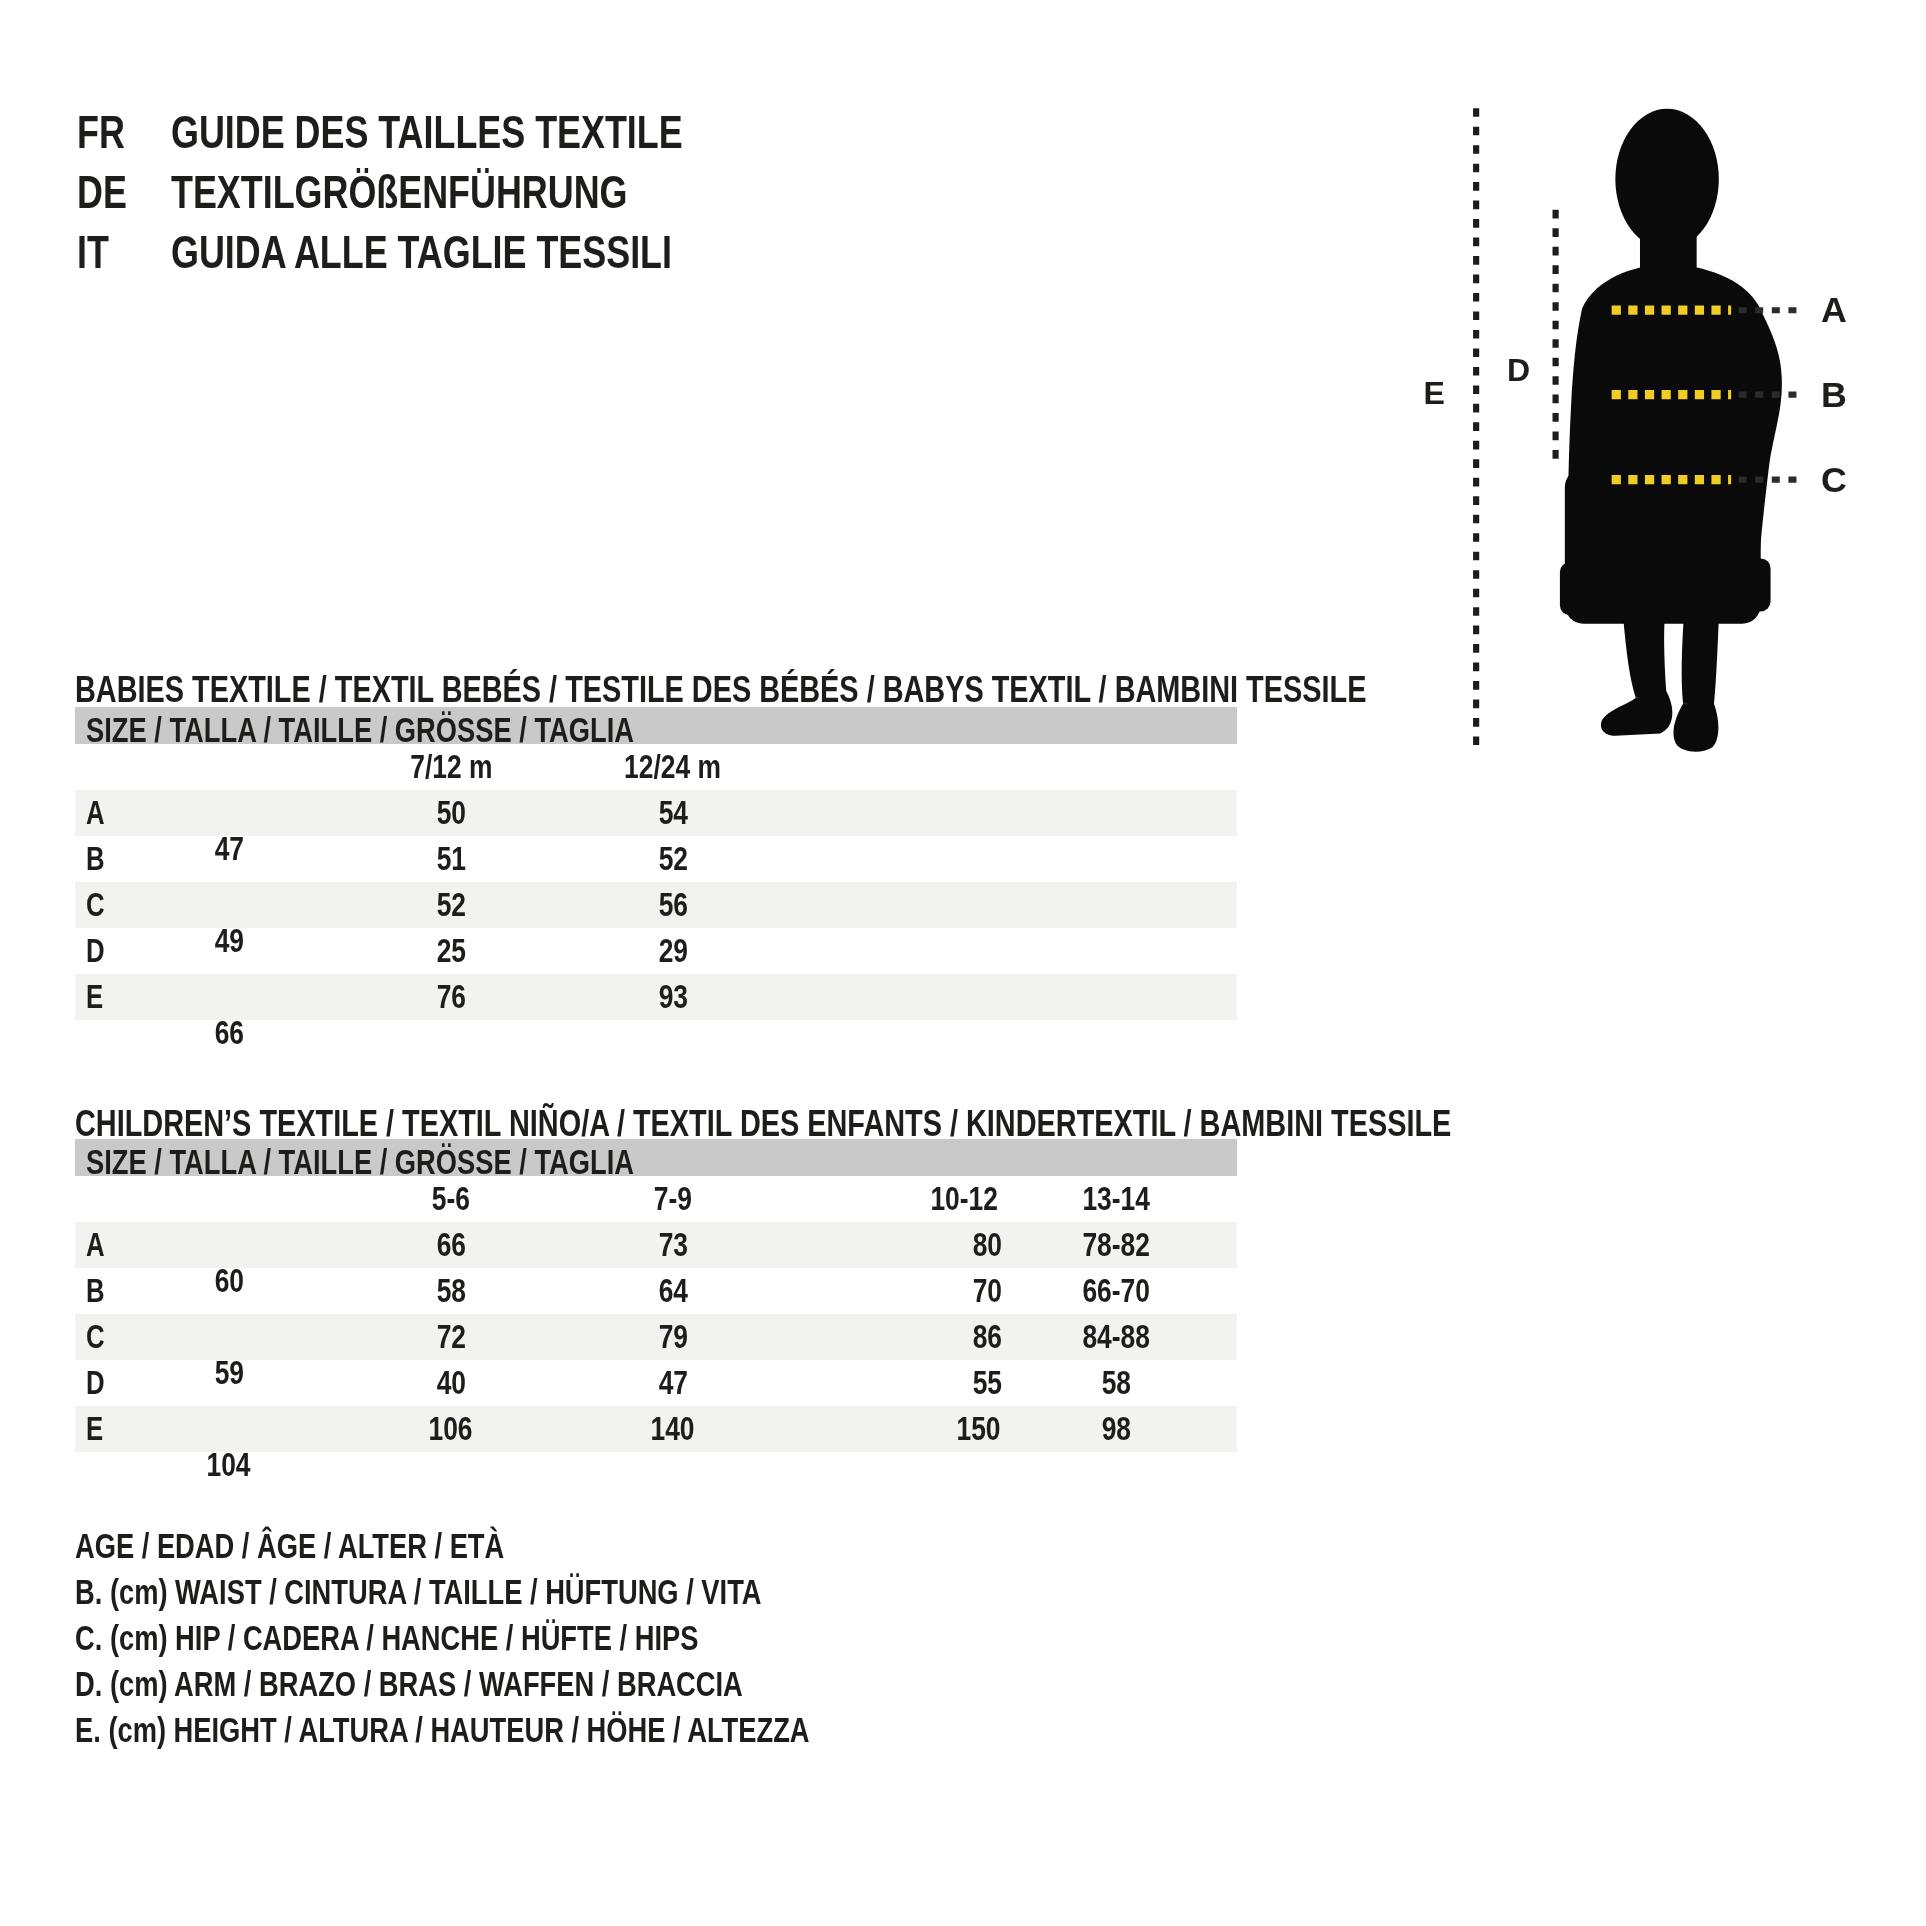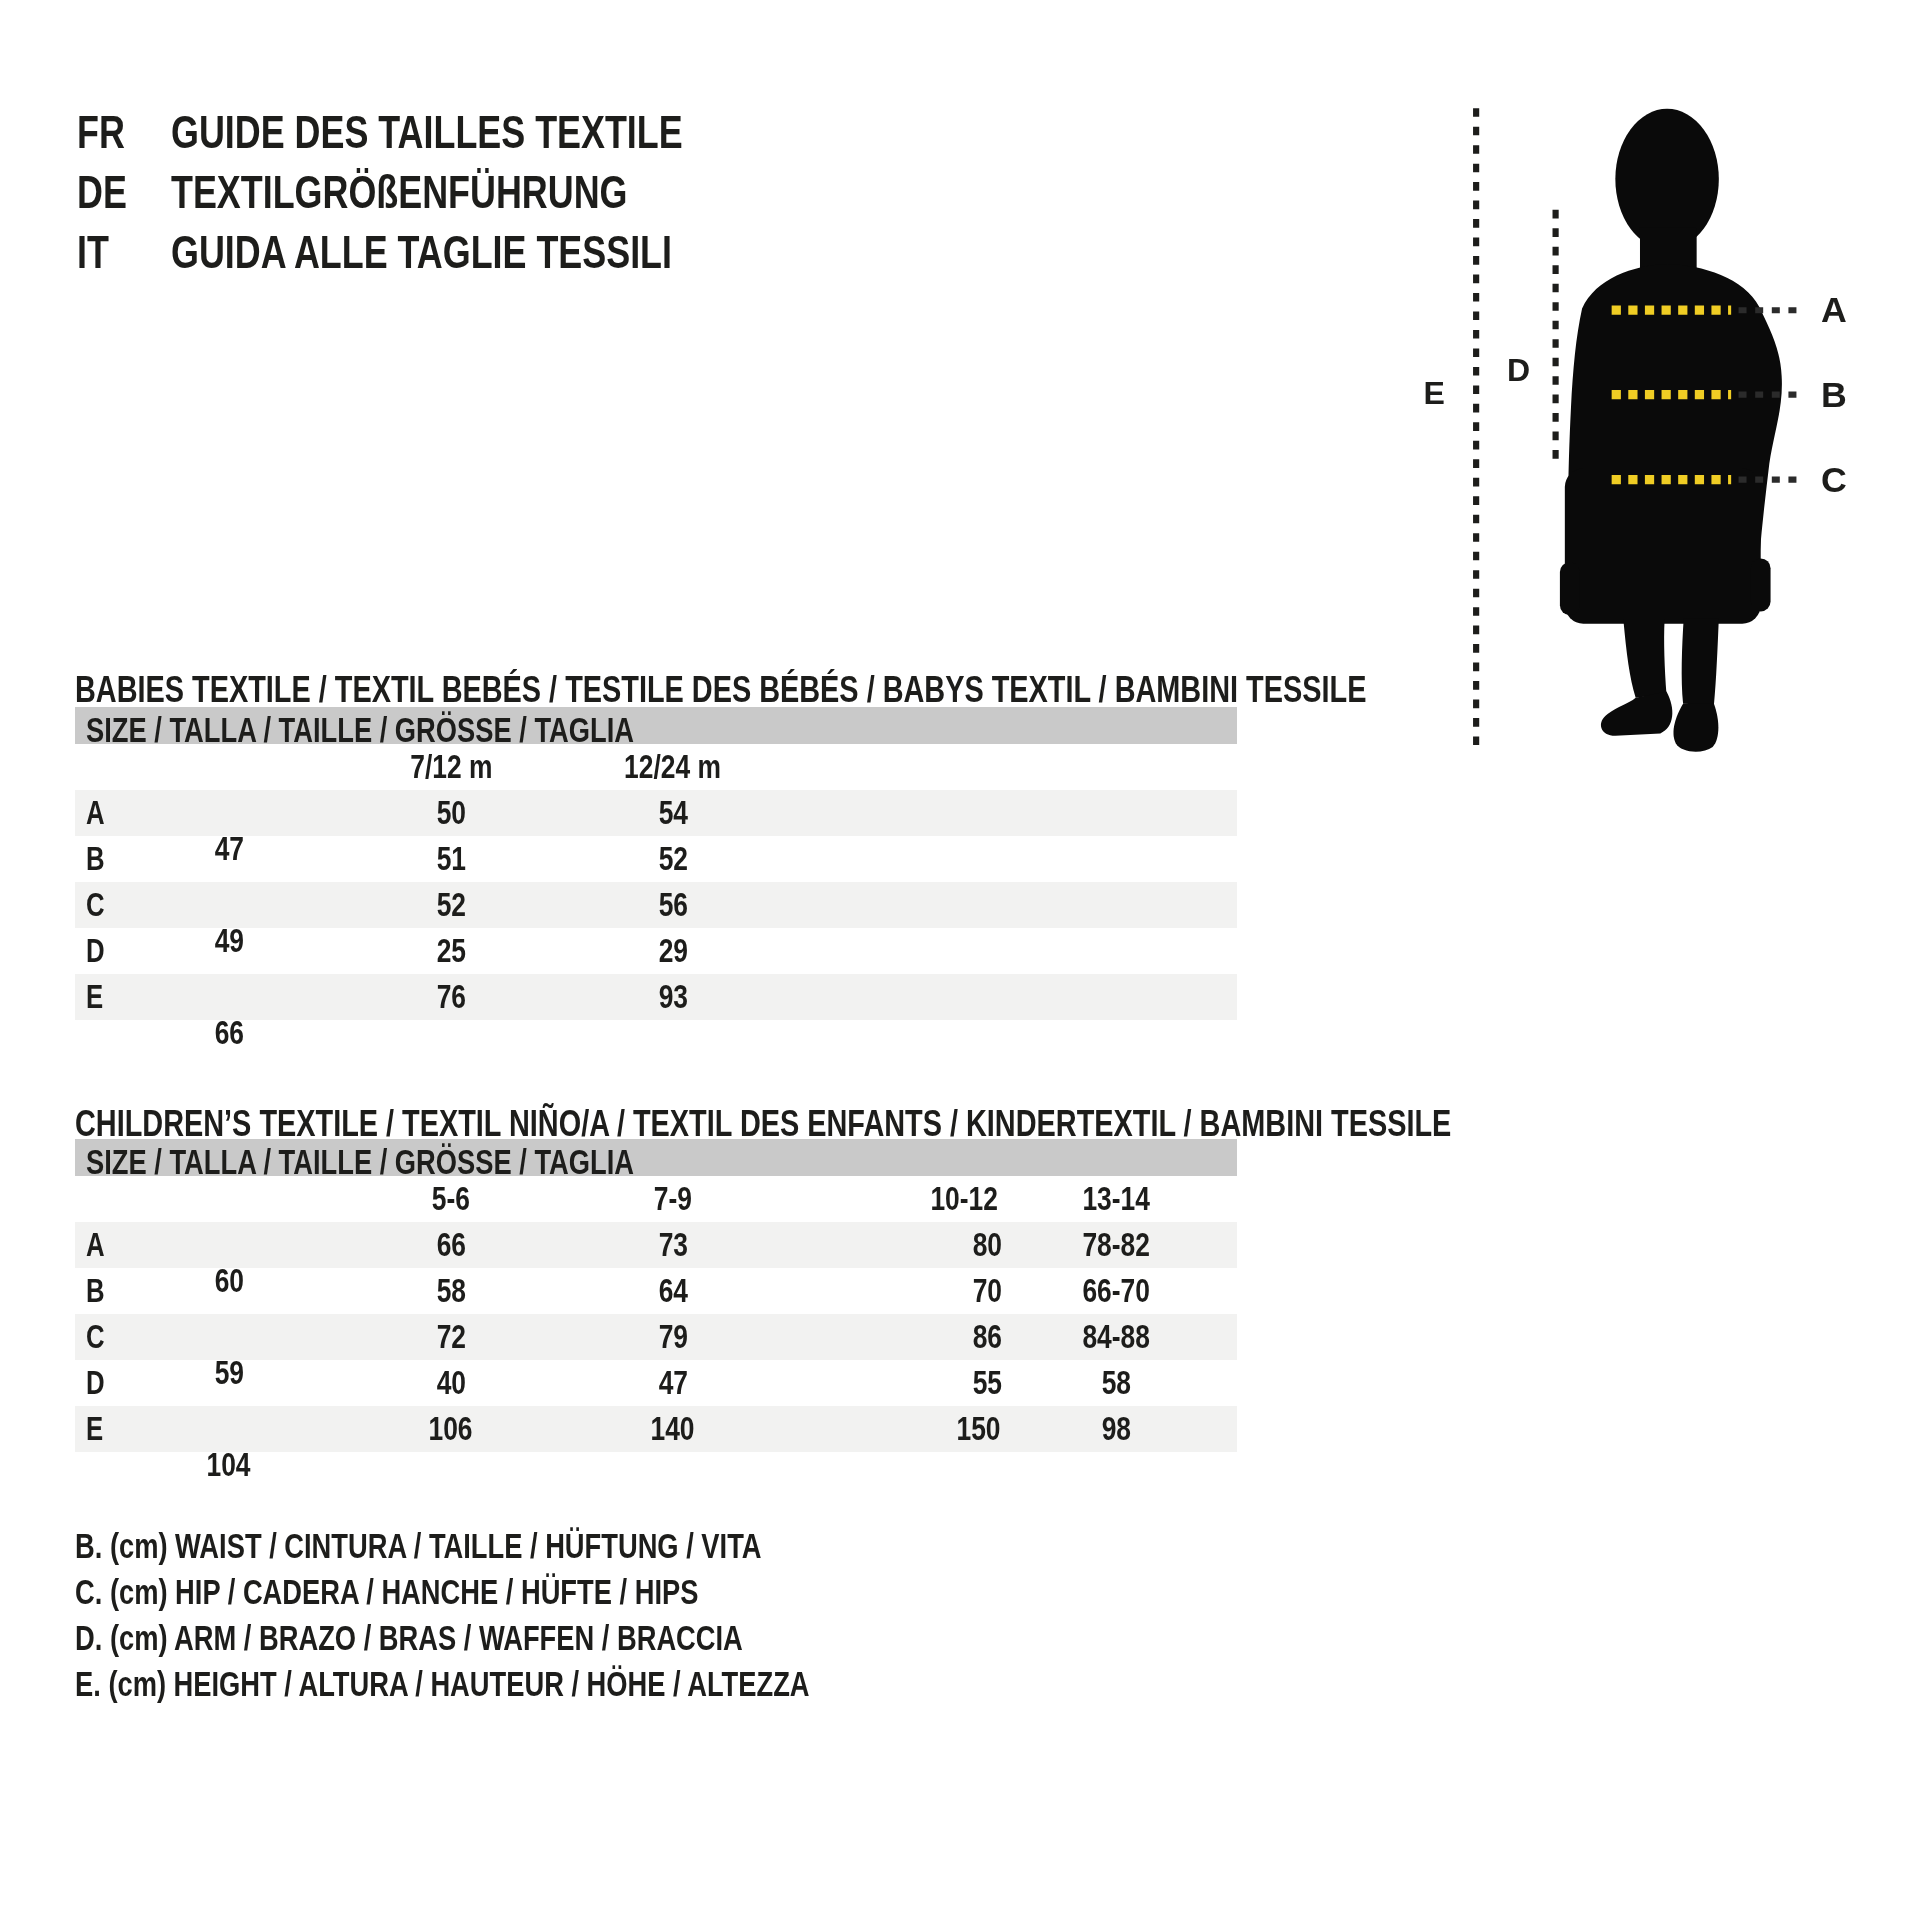--- a/index.html
+++ b/index.html
@@ -217,18 +217,19 @@
     <span class="cell lc"><span class="cx">E</span></span>
     <span class="cell c0"><span class="cxc">104</span></span>
     <span class="cell c1"><span class="cxc">106</span></span>
     <span class="cell c2"><span class="cxc">140</span></span>
     <span class="cell c3"><span class="cxc">150</span></span>
     <span class="cell c4"><span class="cxc">98</span></span>
   </div>
 </section>
 
 <section class="legend">
+  <div class="legend-row"><span class="cx">AGE / EDAD / ÂGE / ALTER / ETÀ</span></div>
   <div class="legend-row"><span class="cx">B. (cm) WAIST / CINTURA / TAILLE / HÜFTUNG / VITA</span></div>
   <div class="legend-row"><span class="cx">C. (cm) HIP / CADERA / HANCHE / HÜFTE / HIPS</span></div>
   <div class="legend-row"><span class="cx">D. (cm) ARM / BRAZO / BRAS / WAFFEN / BRACCIA</span></div>
   <div class="legend-row"><span class="cx">E. (cm) HEIGHT / ALTURA / HAUTEUR / HÖHE / ALTEZZA</span></div>
 </section>
 
 
 </body></html>

